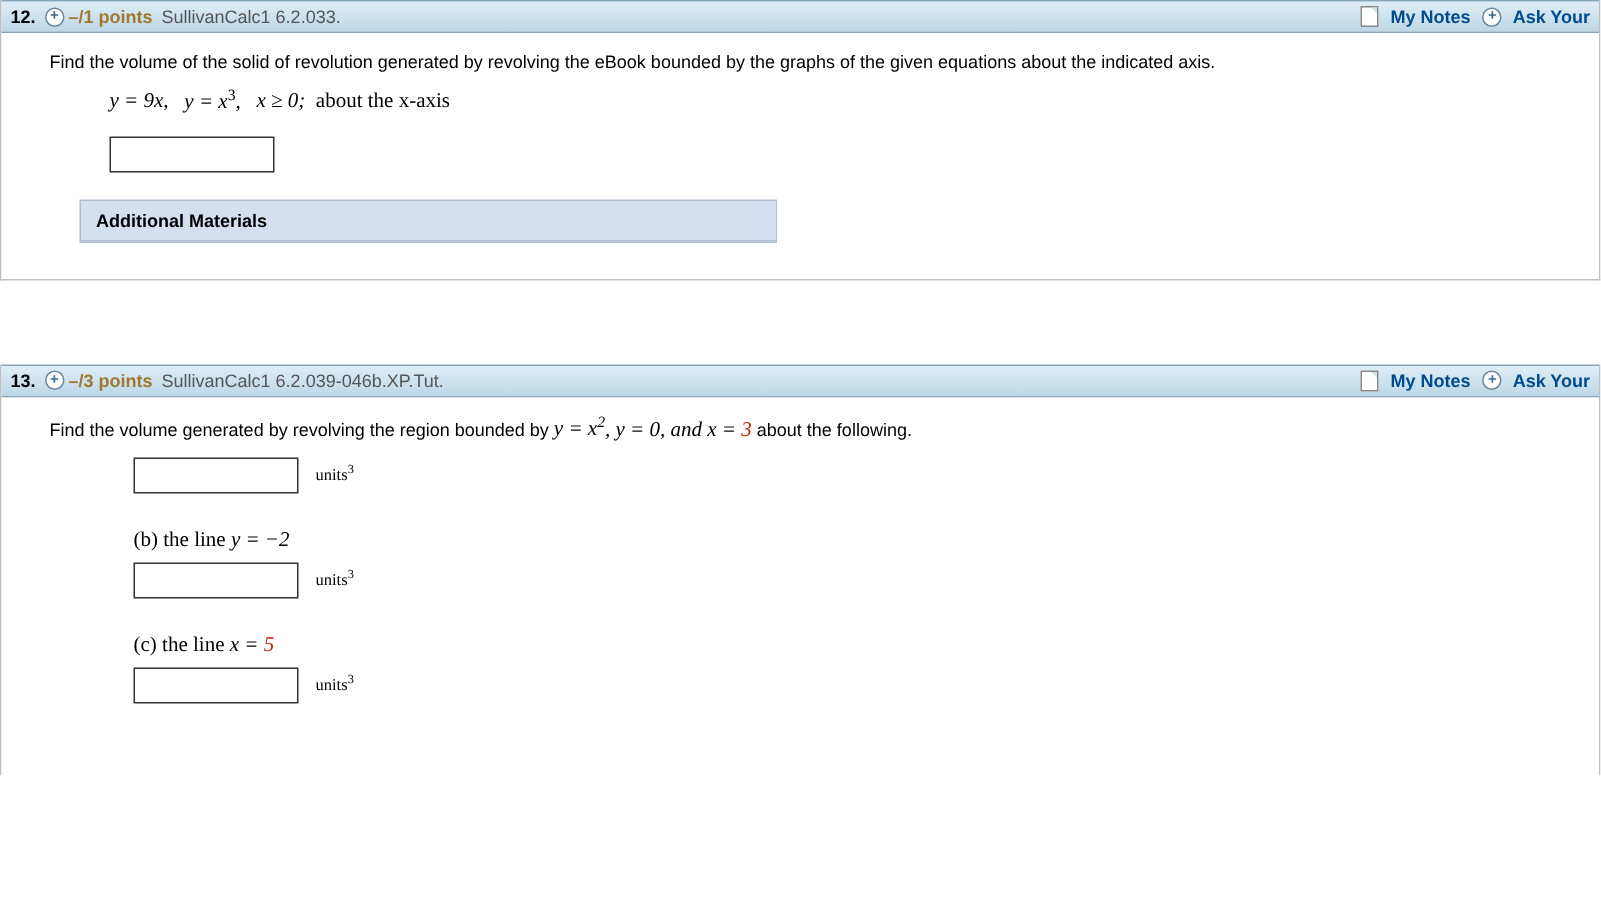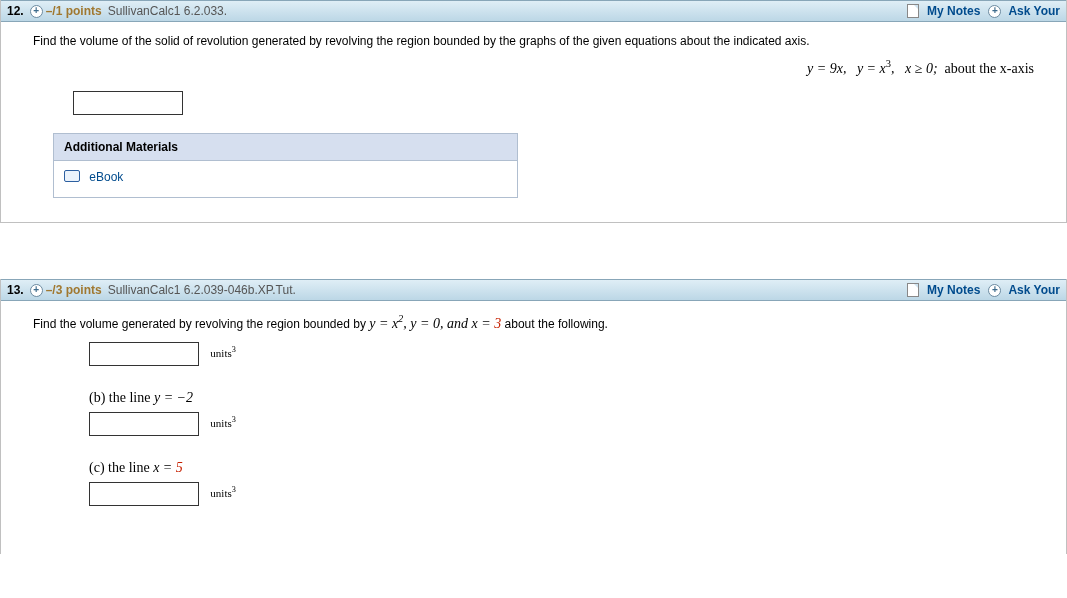--- a/index.html
+++ b/index.html
@@ -81,21 +81,20 @@
   }
   .prompt {
     margin-bottom: 10px;
   }
   .equation {
     font-family: "Times New Roman", serif;
     font-style: italic;
     font-size: 14px;
     margin-left: 40px;
     margin-bottom: 10px;
-    text-align: right;
   }
   .equation .up { font-style: normal; }
   .ansbox {
     width: 110px;
     height: 24px;
     border: 1px solid #333;
     background: #fff;
     margin: 4px 0 18px 40px;
   }
   .ansbox-inline {
@@ -178,34 +177,30 @@
     <span class="plus-icon">+</span>
     <span class="points">–/1 points</span>
     <span class="source">SullivanCalc1 6.2.033.</span>
     <span class="spacer"></span>
     <span class="doc-icon"></span>
     <span class="mynotes-link">My Notes</span>
     <span class="plus-icon" style="margin-left:8px;">+</span>
     <span class="ask-link">Ask Your</span>
   </div>
   <div class="qbody">
-    <div class="prompt">Find the volume of the solid of revolution generated by revolving the region bounded by the graphs of the given equations about the indicated axis.</div>
+    <div class="prompt">Find the volume of the solid of revolution generated by revolving the eBook bounded by the graphs of the given equations about the indicated axis.</div>
     <div class="equation">
       <span>y = 9x,</span>&nbsp;&nbsp;
       <span><span>y = x</span><sup class="up">3</sup><span>,</span></span>&nbsp;&nbsp;
       <span>x ≥ 0;</span>&nbsp;
       <span style="font-style:normal;">about the x-axis</span>
     </div>
     <input class="ansbox" type="text" style="">
     <div class="materials">
       <div class="materials-h">Additional Materials</div>
-      <div class="materials-b">
-        <span class="book-icon"></span>
-        <span class="ebook-link">eBook</span>
-      </div>
     </div>
   </div>
 </div>
 
 <div class="gap"></div>
 
 <div class="qblock" style="border-bottom:none;">
   <div class="qheader">
     <span class="qnum">13.</span>
     <span class="plus-icon">+</span>

